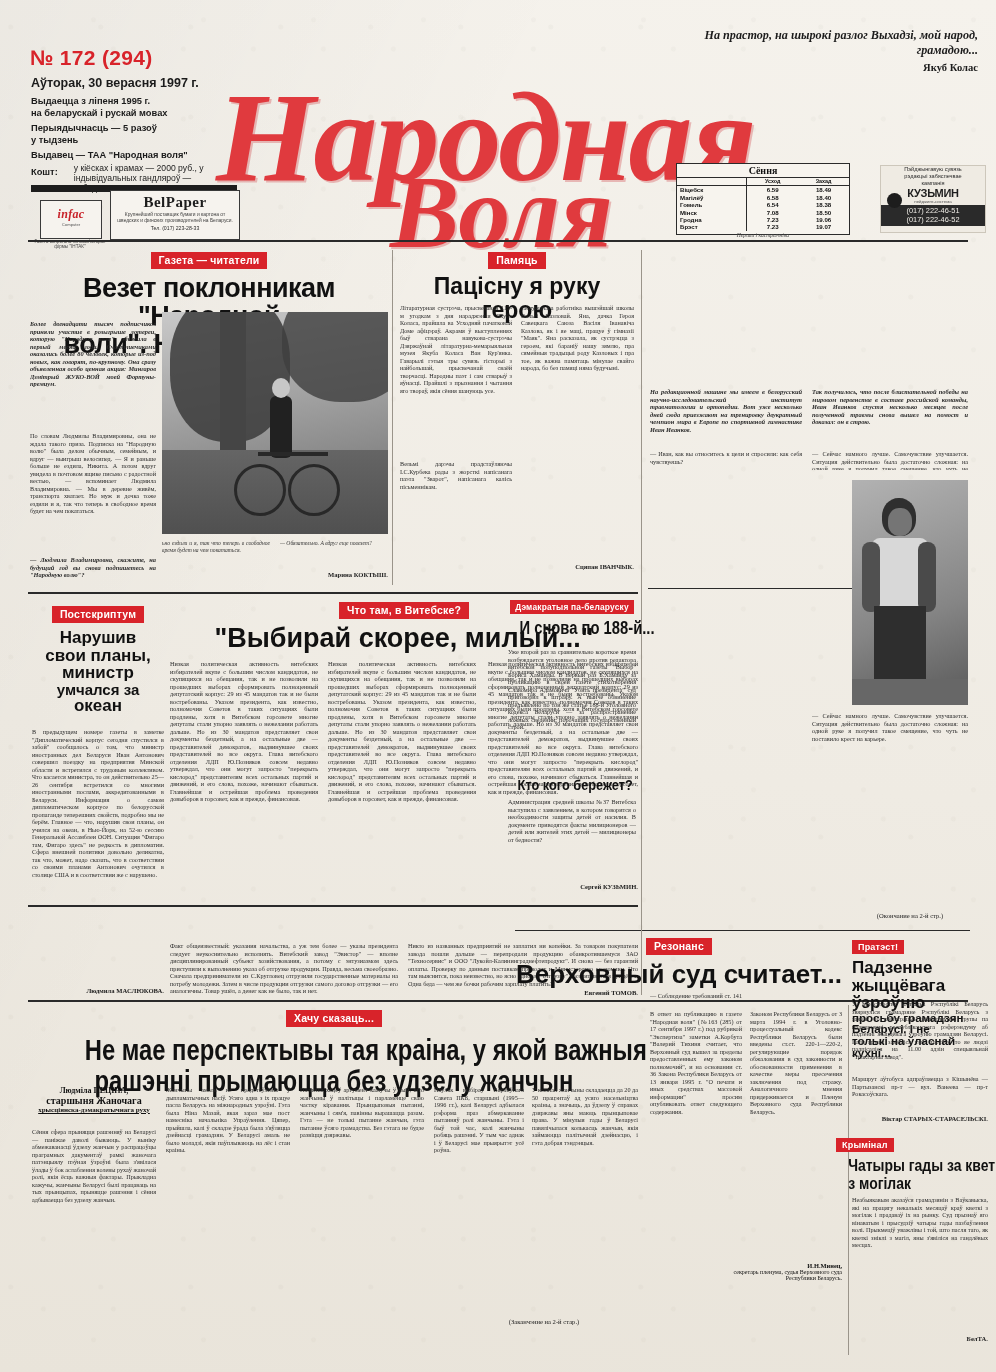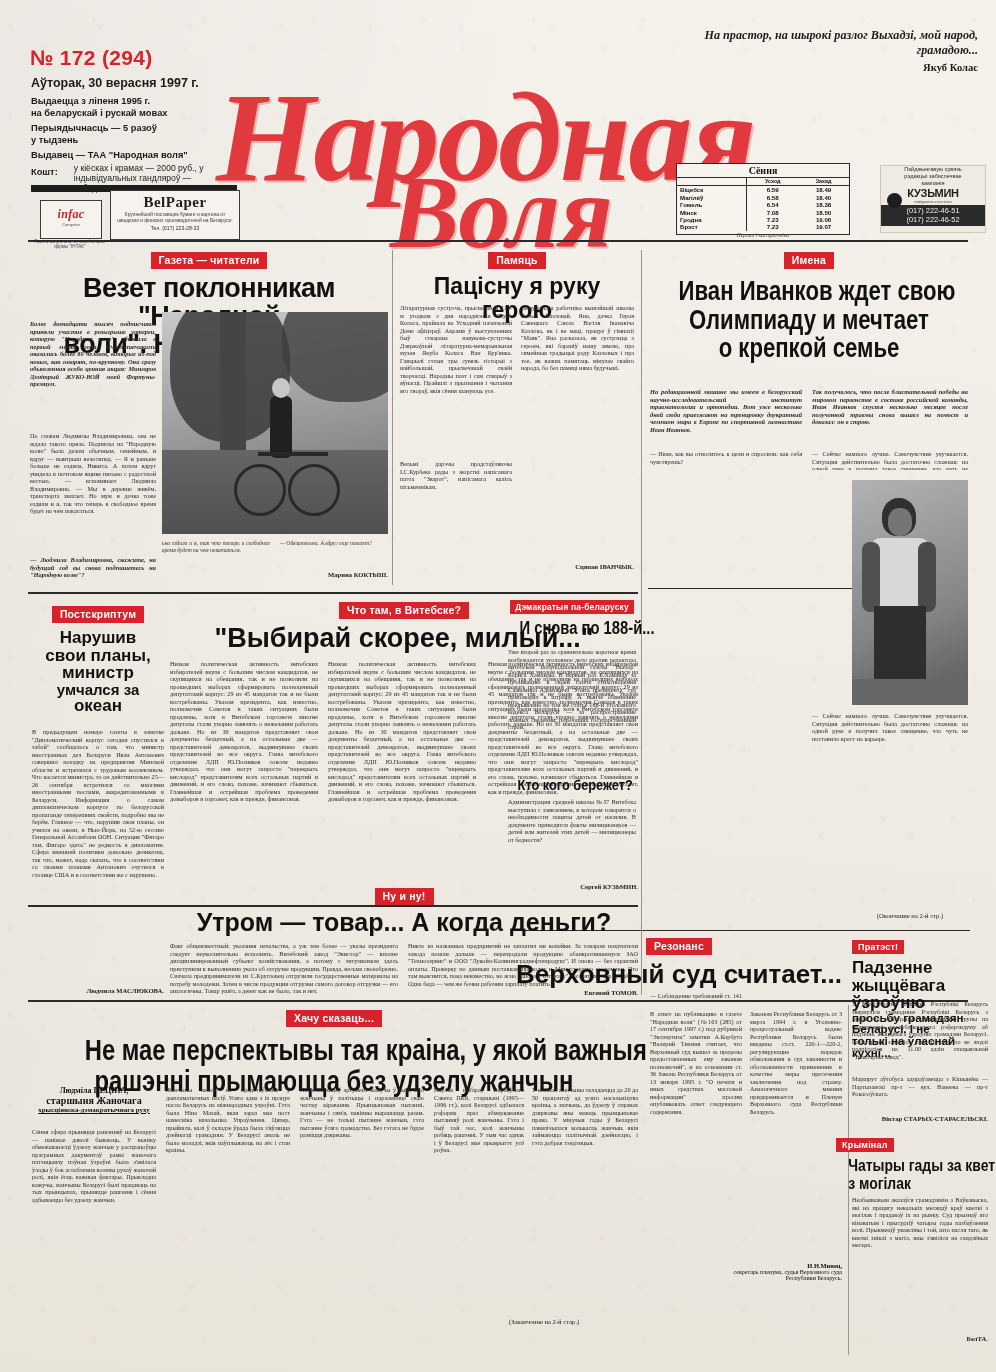--- a/index.html
+++ b/index.html
@@ -344,26 +344,20 @@
 
   <div class="col" style="left:400px;top:250px;width:234px;">
     <div class="kwrap"><span class="kicker">Памяць</span></div>
     <div class="hl hl-lg" style="margin-top:6px;">Пацісну я руку герою</div>
   </div>
   <div class="col txt" style="left:400px;top:304px;width:112px;height:250px;">Літаратурная сустрэча, прысвечаная 115-м угодкам з дня нараджэння Якуба Коласа, прайшла ва Усходняй пачатковай Доме афіцэраў. Акрамя ў выступленнях быў стварана навукова-сустрэчы Дзяржаўнай літаратурна-мемарыяльная музея Якуба Коласа Ван Кур'янка. Гаварылі гэтыя тры сувязь гісторыі з найбольшай, прысвечанай сваёй творчасці. Народны паэт і сам стварыў з яўнасці. Прайшлі з прызнання і чытання яго твораў, якія сёння шануюць усе.</div>
   <div class="col txt" style="left:521px;top:304px;width:113px;height:250px;">заслужанага работніка вышэйшай школы Вольгі Казловай. Яна, дачка Героя Савецкага Саюза Васіля Іванавіча Казлова, як і яе маці, працуе ў гімназіі "Маяк". Яна расказала, як сустрэцца з героем, які бараніў нашу зямлю, пра сямейныя традыцыі роду Казловых і пра тое, як важна памятаць мінулае свайго народа, бо без памяці няма будучыні.</div>
   <div class="col txt" style="left:400px;top:460px;width:112px;height:110px;">Вельмі дарэчы прадстаўляючы І.С.Курбека рады з жорсткі напісанага паэта "Зварот", напісанага калісь пісьменнікам.</div>
   <div class="col byline" style="left:521px;top:560px;width:113px;">Сцяпан ІВАНЧЫК.</div>
 
-  <div class="col" style="left:650px;top:250px;width:318px;">
-    <div class="kwrap"><span class="kicker">Имена</span></div>
-    <div class="hl-cond" style="font-size:27px;margin-top:8px;">Иван Иванков ждет свою</div>
-    <div class="hl-cond" style="font-size:27px;">Олимпиаду и мечтает</div>
-    <div class="hl-cond" style="font-size:27px;">о крепкой семье</div>
-  </div>
   <div class="col txt ital" style="left:650px;top:388px;width:152px;height:54px;">На редакционной машине мы имеем в белорусский научно-исследовательский институт травматологии и ортопедии. Вот уже несколько дней сюда приезжают на тренировку двукратный чемпион мира в Европе по спортивной гимнастике Иван Иванков.</div>
   <div class="col txt ital" style="left:812px;top:388px;width:156px;height:54px;">Так получилось, что после блистательной победы на мировом первенстве в составе российской команды, Иван Иванков спустя несколько месяцев после полученной травмы снова вышел на помост и доказал: он в строю.</div>
   <div class="col txt" style="left:650px;top:450px;width:152px;height:455px;">— Иван, как вы относитесь к цели и спросили: как себя чувствуешь?</div>
   <div class="col txt" style="left:812px;top:450px;width:156px;height:20px;">— Сейчас намного лучше. Самочувствие улучшается. Ситуация действительно была достаточно сложная: на одной руке я получил такое смещение, что чуть не поставило крест на карьере.</div>
 
   <div class="photo" style="left:852px;top:480px;width:116px;height:225px;">
     <div class="sky" style="background:linear-gradient(160deg,#b9b2a4,#8b8578 60%,#5d584e);"></div>
     <div style="position:absolute;left:30px;top:18px;width:34px;height:38px;border-radius:48% 48% 42% 42%;background:#332f29;"></div>
     <div style="position:absolute;left:36px;top:28px;width:24px;height:28px;border-radius:45%;background:#7d7466;"></div>
     <div style="position:absolute;left:20px;top:58px;width:56px;height:72px;background:#ddd8cc;border-radius:8px 8px 2px 2px;"></div>
@@ -416,24 +410,20 @@
   <div class="col" style="left:508px;top:596px;width:128px;">
     <div class="kwrap"><span class="kicker" style="font-size:8.4px;padding:2px 5px;">Дэмакратыя па-беларуску</span></div>
     <div class="hl-cond" style="font-size:18px;margin-top:5px;">И снова по 188-й...</div>
   </div>
   <div class="col txt" style="left:508px;top:648px;width:128px;height:118px;">Уже второй раз за сравнительно короткое время возбуждается уголовное дело против редактора витебской полуподпольной газеты "Выбор" Бориса Хамайды. В первый раз Б.Хамайду за публикацию в своей газете стихотворения Славомира Адамовича "Убить президента" суд приговорил к штрафу.
 
 А нынче обвинение предъявлено по той же статье 188-й Уголовного кодекса Беларуси — за распространение ложных сведений, порочащих государственный строй.</div>
   <div class="col subhead" style="left:508px;top:776px;width:128px;">Кто кого бережет?</div>
   <div class="col txt" style="left:508px;top:798px;width:128px;height:120px;">Администрация средней школы №37 Витебска выступила с заявлением, в котором говорится о необходимости защиты детей от насилия. В документе приводятся факты милиционеров — детей или жителей этих детей — милиционеры от бедности?</div>
 
-  <div class="col" style="left:170px;top:886px;width:468px;">
-    <div class="kwrap"><span class="kicker">Ну и ну!</span></div>
-    <div class="hl" style="font-size:25px;margin-top:5px;">Утром — товар... А когда деньги?</div>
-  </div>
   <div class="col txt" style="left:170px;top:942px;width:228px;height:60px;">Факт общеизвестный: указания начальства, а уж тем более — указы президента следует неукоснительно исполнять. Витебский завод "Эвистор" — вполне дисциплинированный субъект хозяйствования, а потому с энтузиазмом здесь приступили к выполнению указа об отгрузке продукции.
 
 Правда, весьма своеобразно. Сначала предприниматели из С.Кругловец отгрузили государственные материалы на потребу молодежи. Затем в числе продукции отгрузки самого договор отгрузки — его аналогичны. Товар ушёл, а денег как не было, так и нет.</div>
   <div class="col txt" style="left:408px;top:942px;width:230px;height:48px;">Никто из названных предприятий не заплатил ни копейки. За товаром покупатели завода пошли дальше — перепродали продукцию обанкротившемуся ЗАО "Техносервис" и ООО "Лукойл-Калининграднефтепродукт". И снова — без гарантий оплаты.
 
 Проверку по данным поставкам проводит и Министерство экономики. Что там выяснится, пока неизвестно, но ясно одно: за "отгрузку" рассчитываться придётся. Одна беда — чем же бочки рабочим зарплату платить?</div>
   <div class="col byline" style="left:408px;top:986px;width:230px;">Евгений ТОМОВ.</div>
 
   <div class="col" style="left:30px;top:1008px;width:608px;">
     <div class="kwrap"><span class="kicker">Хачу сказаць...</span></div>

